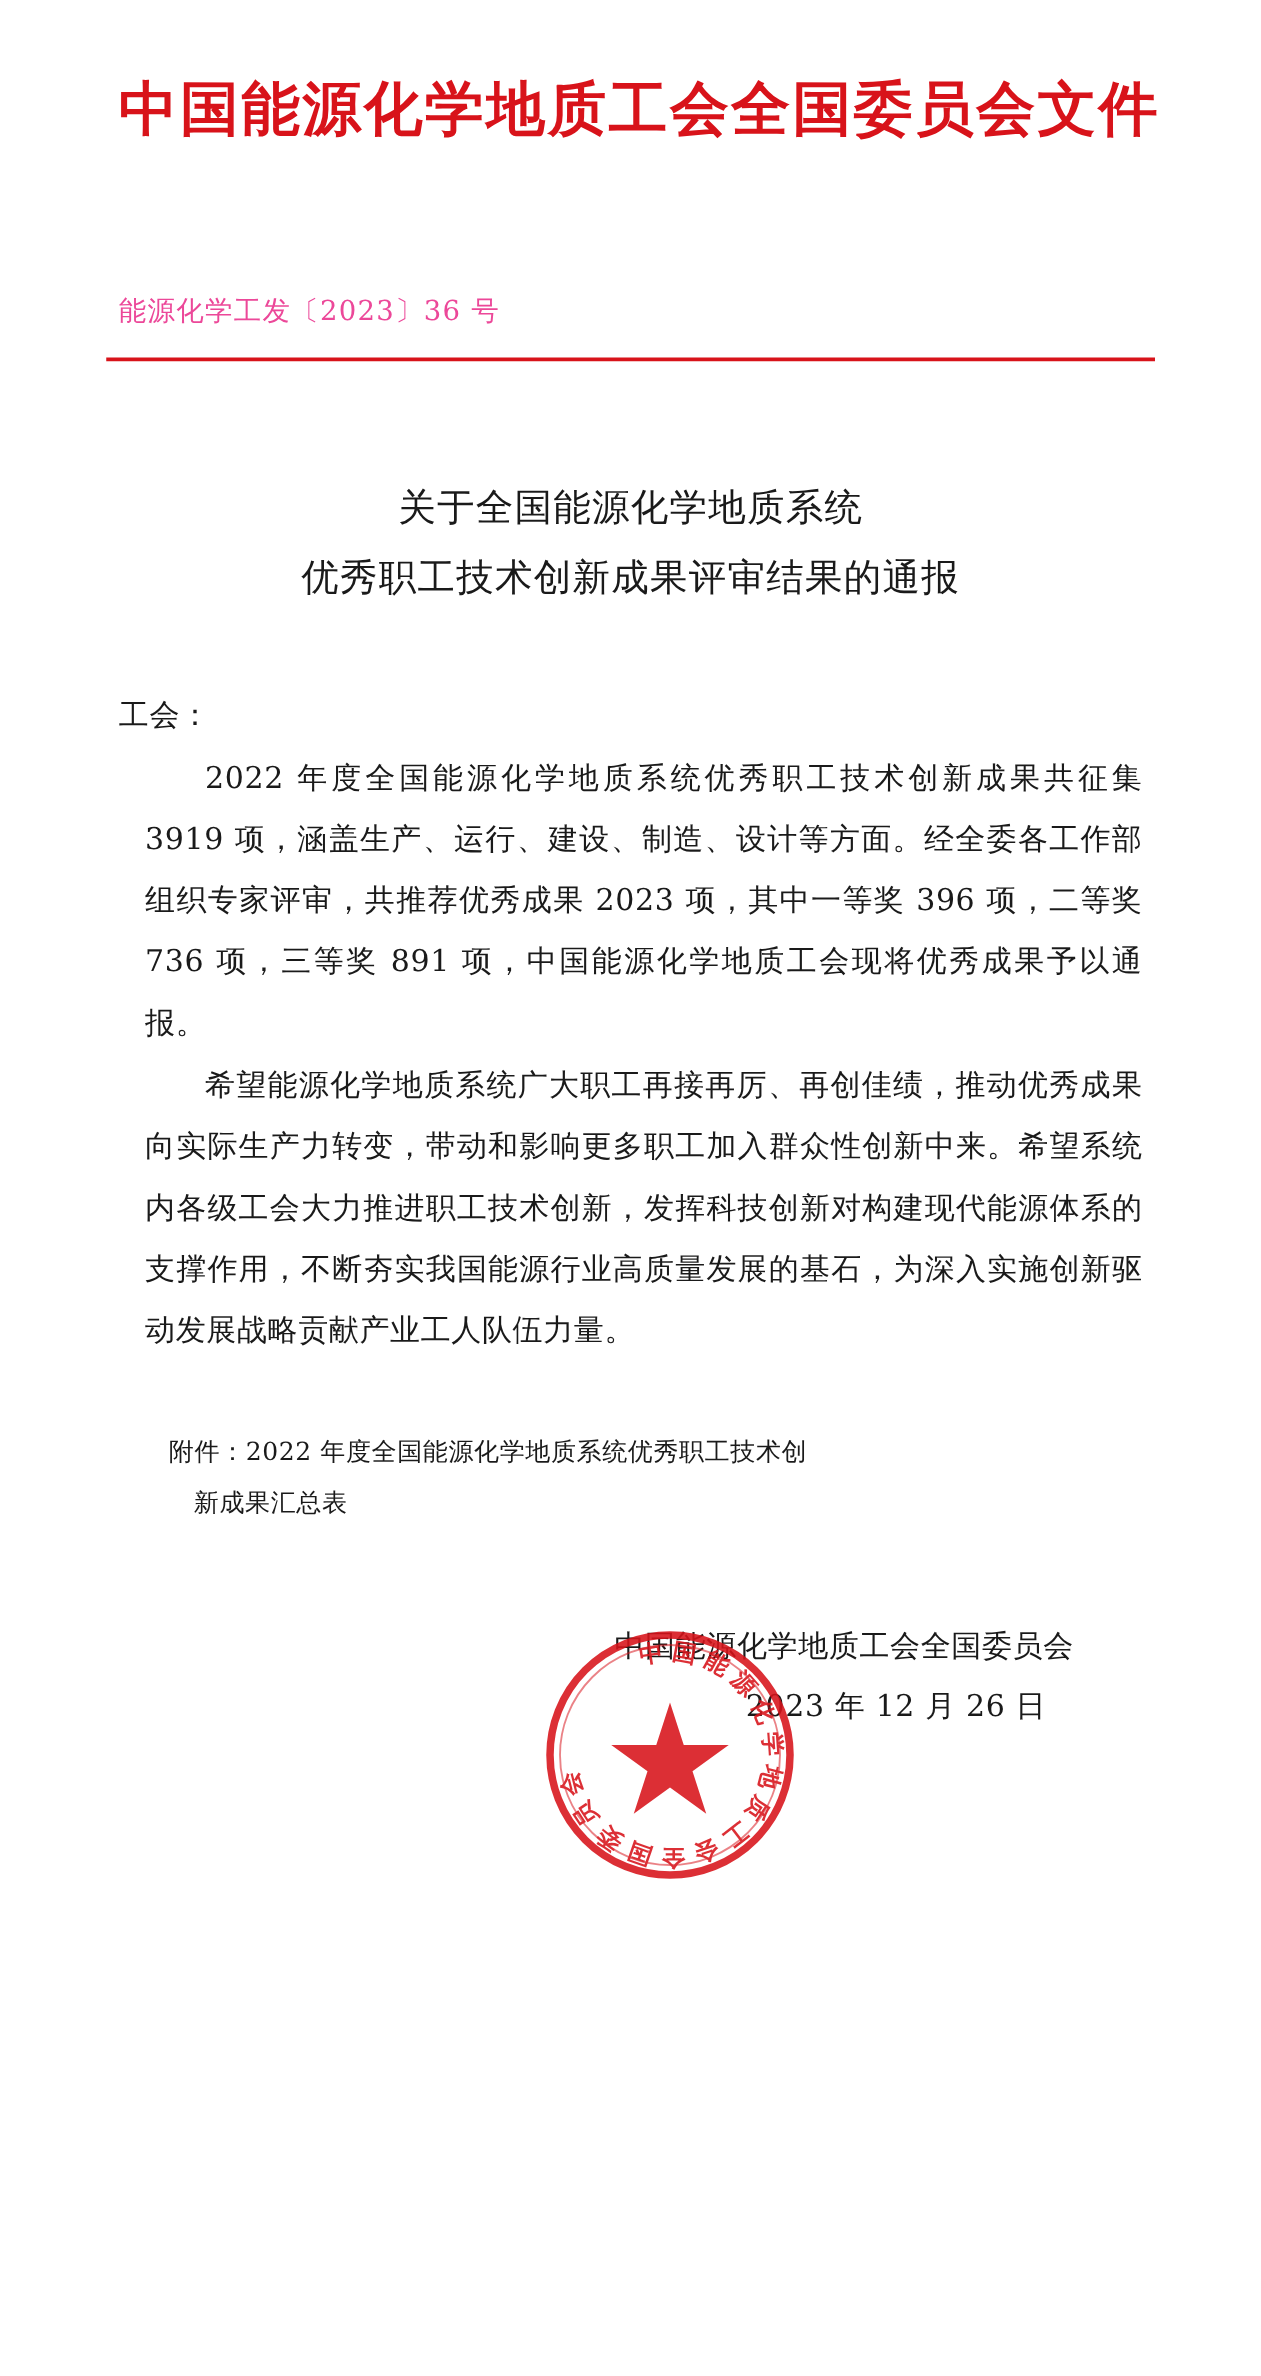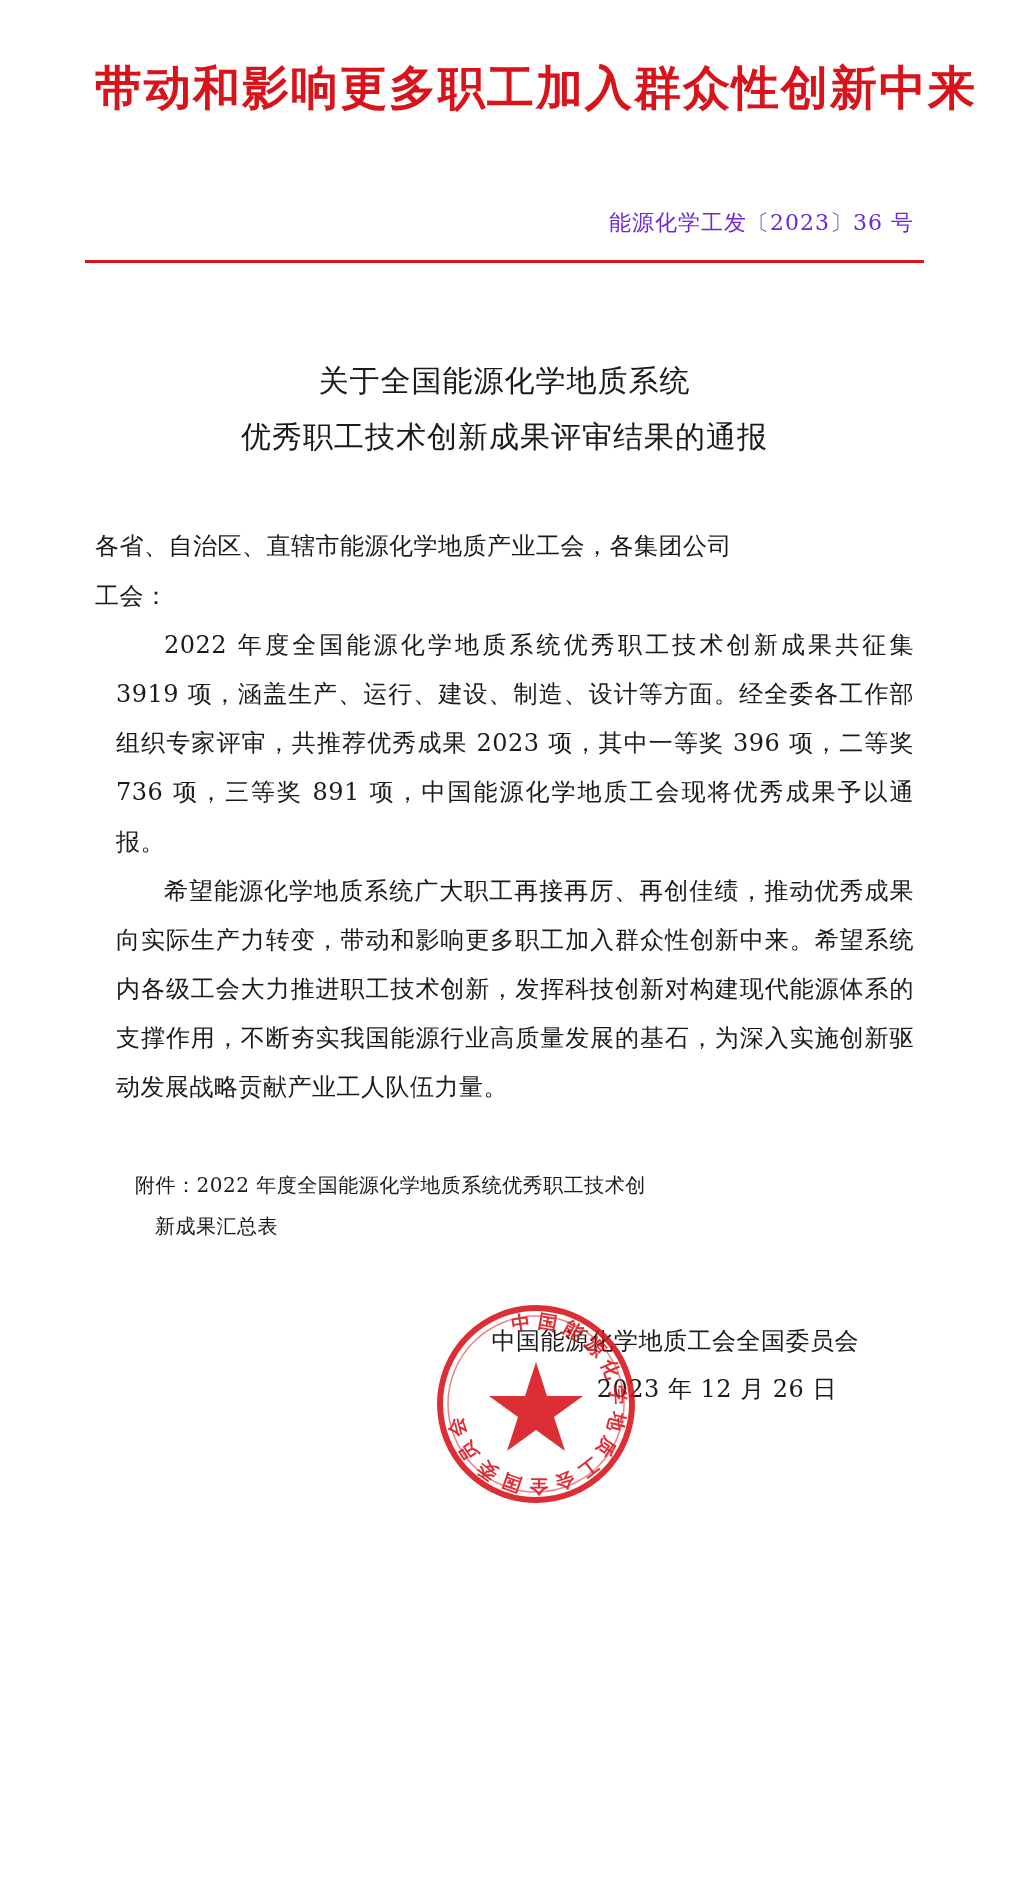--- a/index.html
+++ b/index.html
@@ -32,24 +32,24 @@
     font-weight: bold;
     font-size: 47px;
     letter-spacing: 2px;
     line-height: 1.2;
     padding-top: 60px;
     white-space: nowrap;
   }
 
   
   .doc-number {
-    text-align: right;
+    text-align: left;
     font-size: 22px;
-    color: #6d28d9;
-    margin-top: 92px;
+    color: #ec4899;
+    margin-top: 118px;
     letter-spacing: 1px;
   }
 
   .red-rule {
     height: 3px;
     background: #d8131a;
     margin-top: 22px;
     margin-left: -10px;
     margin-right: -10px;
   }
@@ -123,33 +123,32 @@
     pointer-events: none;
     opacity: 0.88;
   }
   .seal svg { display: block; }
 </style>
 </head>
 <body>
 
 <div class="page">
 
-  <div class="masthead">带动和影响更多职工加入群众性创新中来</div>
+  <div class="masthead">中国能源化学地质工会全国委员会文件</div>
 
   <div class="doc-number">能源化学工发〔2023〕36 号</div>
 
   <div class="red-rule"></div>
 
   <div class="doc-title">
     <span class="line">关于全国能源化学地质系统</span>
     <span class="line">优秀职工技术创新成果评审结果的通报</span>
   </div>
 
   <div class="body-text">
-    <p>各省、自治区、直辖市能源化学地质产业工会，各集团公司</p>
     <p>工会：</p>
     <p class="indent">2022 年度全国能源化学地质系统优秀职工技术创新成果共征集 3919 项，涵盖生产、运行、建设、制造、设计等方面。经全委各工作部组织专家评审，共推荐优秀成果 2023 项，其中一等奖 396 项，二等奖 736 项，三等奖 891 项，中国能源化学地质工会现将优秀成果予以通报。</p>
     <p class="indent">希望能源化学地质系统广大职工再接再厉、再创佳绩，推动优秀成果向实际生产力转变，带动和影响更多职工加入群众性创新中来。希望系统内各级工会大力推进职工技术创新，发挥科技创新对构建现代能源体系的支撑作用，不断夯实我国能源行业高质量发展的基石，为深入实施创新驱动发展战略贡献产业工人队伍力量。</p>
   </div>
 
   <div class="attachment">
     <span>附件：2022 年度全国能源化学地质系统优秀职工技术创</span>
     <span class="cont">新成果汇总表</span>
   </div>
 

